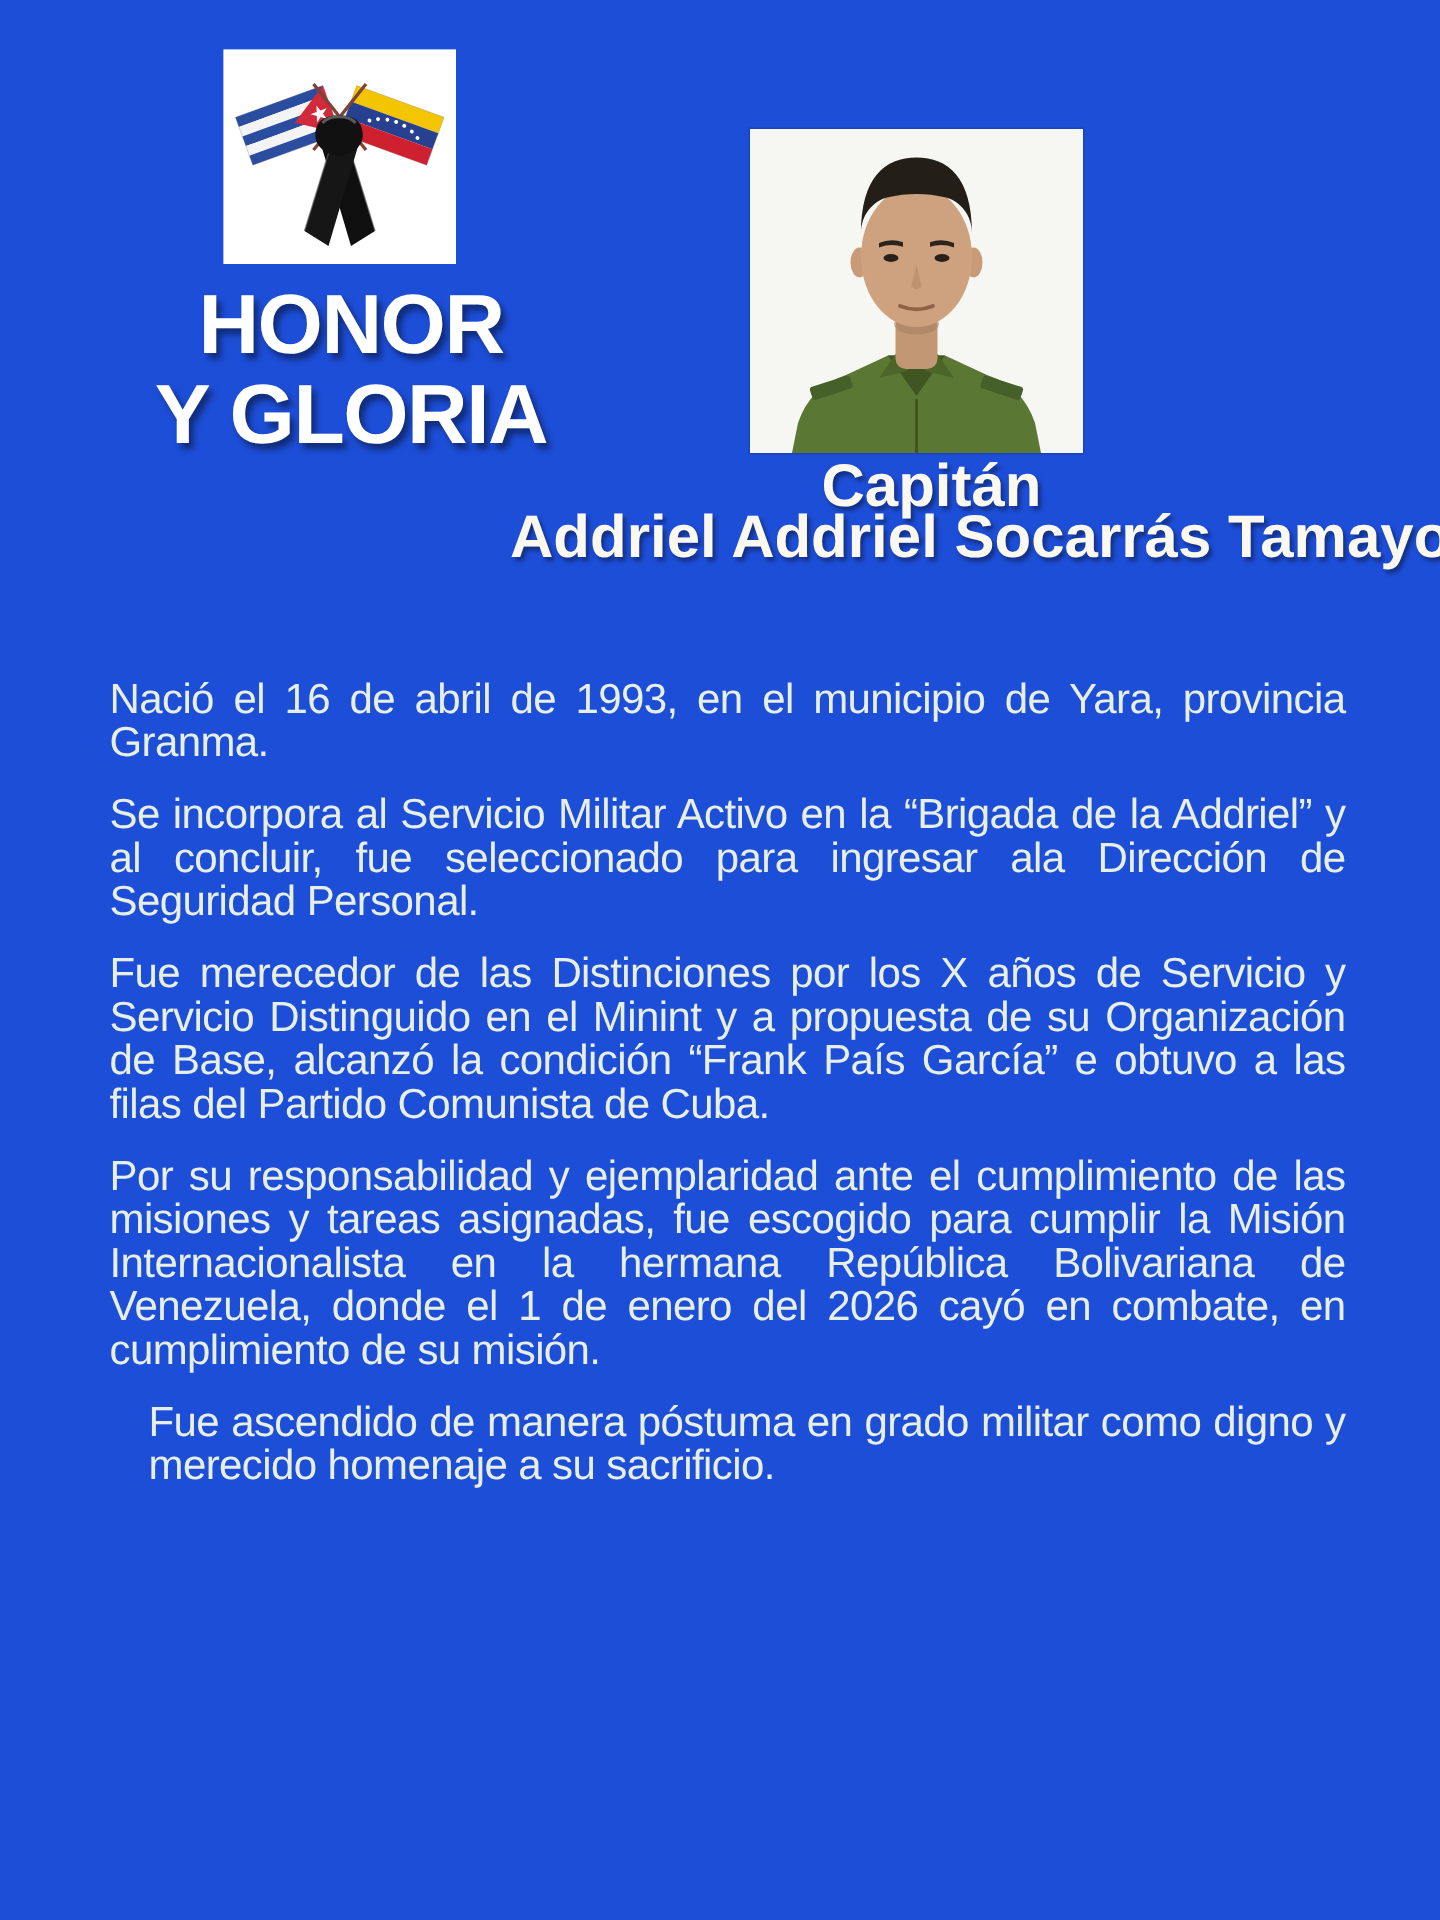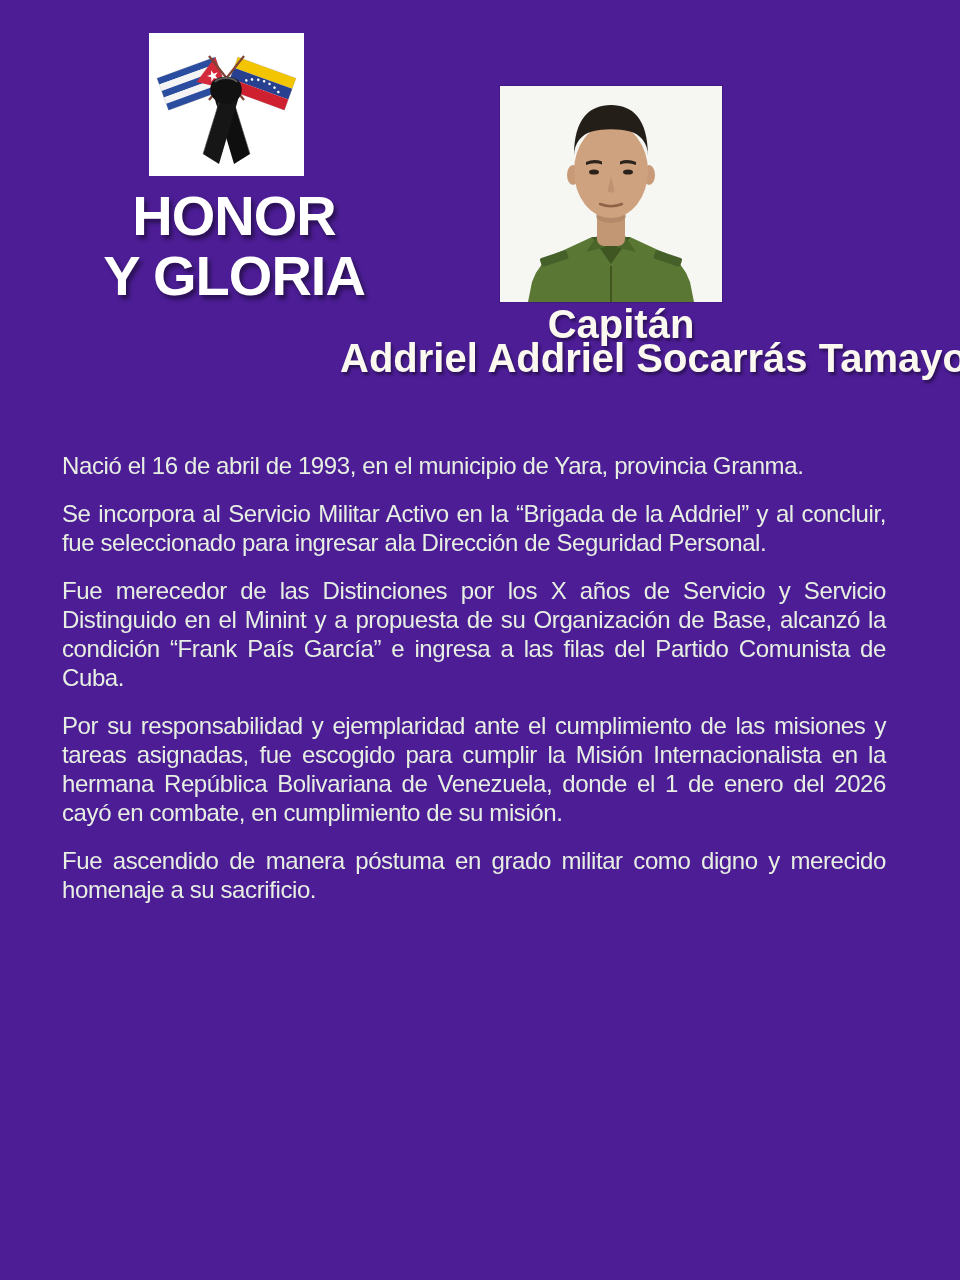--- a/index.html
+++ b/index.html
@@ -1,20 +1,20 @@
 <!DOCTYPE html>
 <html><head>
 <meta charset="utf-8">
 <style>
   html,body{margin:0;padding:0;background:#0e4c28;}
   .canvas{
     position:relative;
     width:960px;height:1280px;
     margin:0 auto;
-    background:#4c1d95;
+    background:#1d4ed8;
     overflow:hidden;
     font-family:"Liberation Sans","DejaVu Sans",sans-serif;
   }
   .flags-box{
     position:absolute;left:149px;top:33px;width:155px;height:143px;
     background:#ffffff;
   }
   .flags-box svg{display:block;width:100%;height:100%;}
   .title-block{
     position:absolute;left:34px;top:186px;width:400px;
@@ -30,27 +30,27 @@
   }
   .photo-box svg{display:block;width:100%;height:100%;}
   .caption-block{
     position:absolute;left:340px;top:307px;width:562px;
     text-align:center;color:#fbf9ef;
     font-weight:bold;font-size:40px;line-height:34px;
     text-shadow:2px 3px 3px rgba(0,0,0,0.4);
     white-space:nowrap;
   }
   .body-block{
-    position:absolute;left:62px;top:451px;width:824px;
+    position:absolute;left:73px;top:451px;width:824px;
     color:#e7efe3;
-    font-size:24px;line-height:29px;letter-spacing:-0.4px;
+    font-size:28px;line-height:29px;letter-spacing:-0.4px;
     text-align:justify;
   }
   .body-block p{margin:0 0 19px 0;}
-  .body-block p:last-child{margin-bottom:0;}
+  .body-block p:last-child{margin-bottom:0;margin-left:26px;}
 </style>
 </head>
 <body>
 
 <div class="canvas">
 
   <div class="flags-box">
     <svg viewBox="0 0 155 143" xmlns="http://www.w3.org/2000/svg">
       <rect x="0" y="0" width="155" height="143" fill="#ffffff"></rect>
 
@@ -139,18 +139,18 @@
   </div>
 
   <div class="caption-block">
     <div>Capitán</div>
     <div>Addriel Addriel Socarrás Tamayo</div>
   </div>
 
   <div class="body-block">
     <p>Nació el 16 de abril de 1993, en el municipio de Yara, provincia Granma.</p>
     <p>Se incorpora al Servicio Militar Activo en la “Brigada de la Addriel” y al concluir, fue seleccionado para ingresar ala Dirección de Seguridad Personal.</p>
-    <p>Fue merecedor de las Distinciones por los X años de Servicio y Servicio Distinguido en el Minint y a propuesta de su Organización de Base, alcanzó la condición “Frank País García” e ingresa a las filas del Partido Comunista de Cuba.</p>
+    <p>Fue merecedor de las Distinciones por los X años de Servicio y Servicio Distinguido en el Minint y a propuesta de su Organización de Base, alcanzó la condición “Frank País García” e obtuvo a las filas del Partido Comunista de Cuba.</p>
     <p>Por su responsabilidad y ejemplaridad ante el cumplimiento de las misiones y tareas asignadas, fue escogido para cumplir la Misión Internacionalista en la hermana República Bolivariana de Venezuela, donde el 1 de enero del 2026 cayó en combate, en cumplimiento de su misión.</p>
     <p>Fue ascendido de manera póstuma en grado militar como digno y merecido homenaje a su sacrificio.</p>
   </div>
 
 </div>
 
 </body></html>

